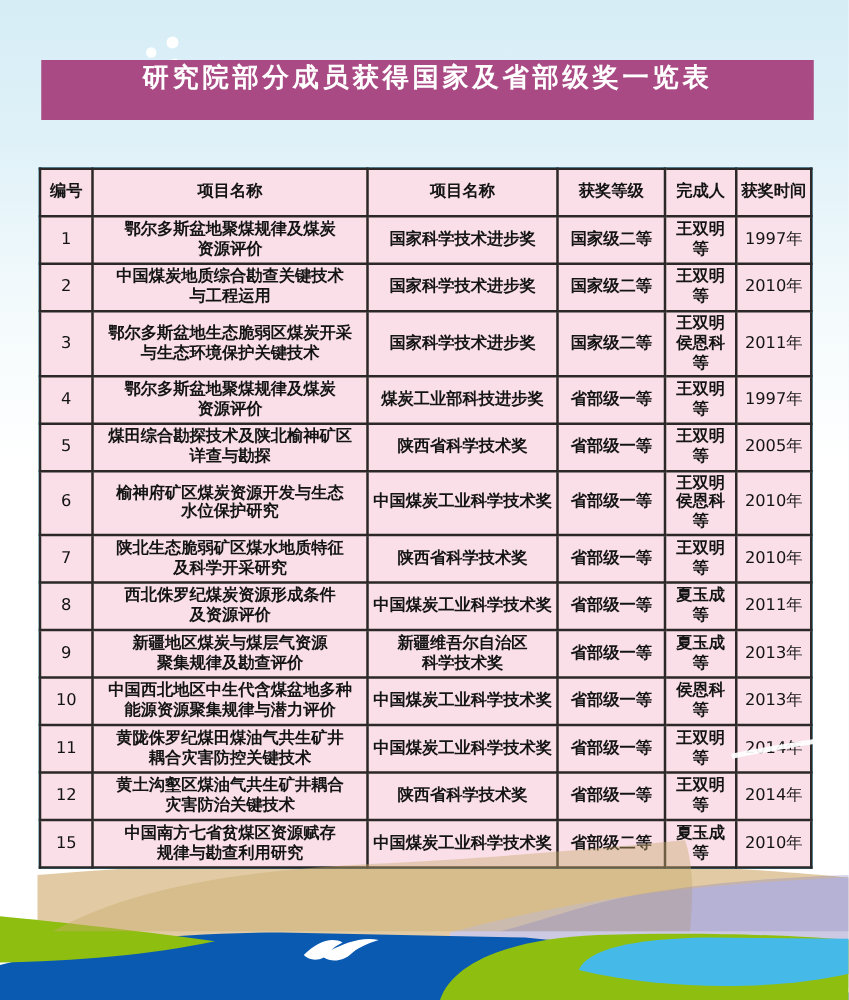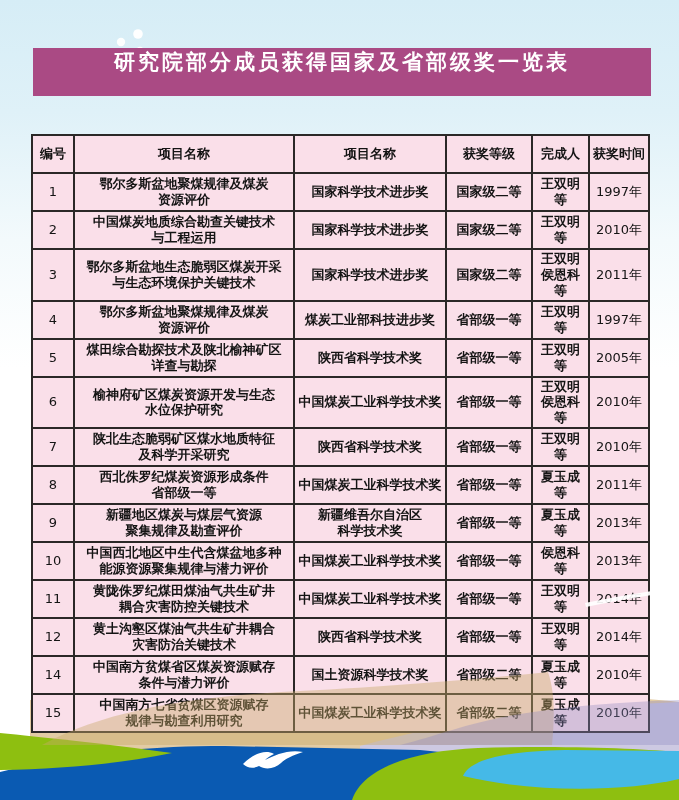--- a/index.html
+++ b/index.html
@@ -134,21 +134,21 @@
           <td class="cell-project">陕北生态脆弱矿区煤水地质特征
 及科学开采研究</td>
           <td class="cell-type">陕西省科学技术奖</td>
           <td class="cell-level">省部级一等</td>
           <td class="cell-people">王双明等</td>
           <td class="cell-year">2010年</td>
         </tr>
         <tr>
           <td class="cell-no">8</td>
           <td class="cell-project">西北侏罗纪煤炭资源形成条件
-省部级一等</td>
+及资源评价</td>
           <td class="cell-type">中国煤炭工业科学技术奖</td>
           <td class="cell-level">省部级一等</td>
           <td class="cell-people">夏玉成等</td>
           <td class="cell-year">2011年</td>
         </tr>
         <tr>
           <td class="cell-no">9</td>
           <td class="cell-project">新疆地区煤炭与煤层气资源
 聚集规律及勘查评价</td>
           <td class="cell-type">新疆维吾尔自治区
@@ -178,29 +178,20 @@
         <tr>
           <td class="cell-no">12</td>
           <td class="cell-project">黄土沟壑区煤油气共生矿井耦合
 灾害防治关键技术</td>
           <td class="cell-type">陕西省科学技术奖</td>
           <td class="cell-level">省部级一等</td>
           <td class="cell-people">王双明等</td>
           <td class="cell-year">2014年</td>
         </tr>
         <tr>
-          <td class="cell-no">14</td>
-          <td class="cell-project">中国南方贫煤省区煤炭资源赋存
-条件与潜力评价</td>
-          <td class="cell-type">国土资源科学技术奖</td>
-          <td class="cell-level">省部级二等</td>
-          <td class="cell-people">夏玉成等</td>
-          <td class="cell-year">2010年</td>
-        </tr>
-        <tr>
           <td class="cell-no">15</td>
           <td class="cell-project">中国南方七省贫煤区资源赋存
 规律与勘查利用研究</td>
           <td class="cell-type">中国煤炭工业科学技术奖</td>
           <td class="cell-level">省部级二等</td>
           <td class="cell-people">夏玉成等</td>
           <td class="cell-year">2010年</td>
         </tr>
       </tbody>
   </table>

